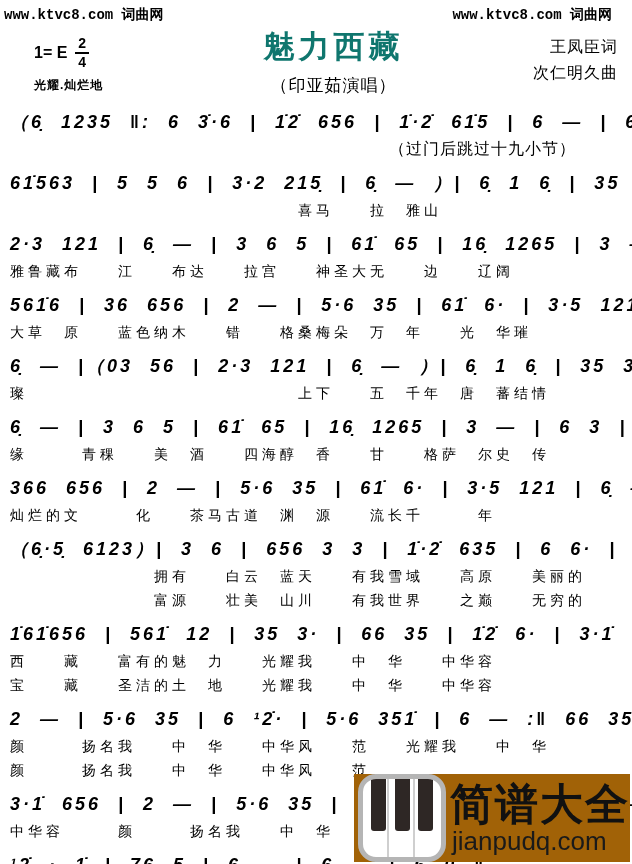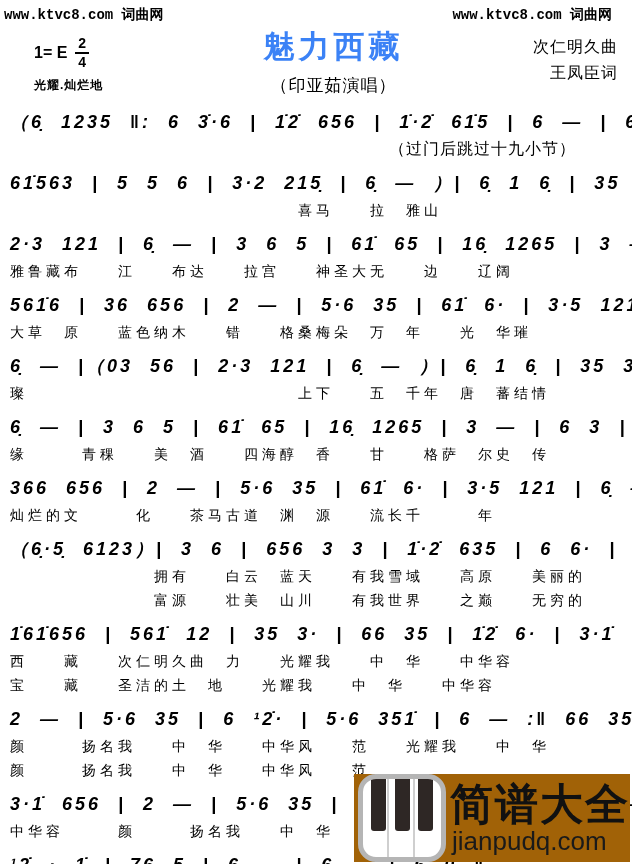--- a/index.html
+++ b/index.html
@@ -12,21 +12,21 @@
   .wm{font-family:"Liberation Mono", monospace;font-weight:bold;font-size:14px;letter-spacing:0px;}
   
   .head{display:grid;grid-template-columns:185px 1fr 150px;align-items:start;margin-top:2px;}
   .head-left{padding-left:34px;padding-top:10px;}
   .keysig{font-weight:bold;font-size:16px;display:flex;align-items:center;}
   .frac{display:inline-flex;flex-direction:column;line-height:1.05;margin-left:8px;text-align:center;font-size:14px;}
   .frac .num{border-bottom:2px solid #000;padding:0 3px 1px 3px;}
   .frac .den{padding-top:1px;}
   .tempo{font-weight:bold;font-size:12px;margin-top:8px;letter-spacing:1px;}
   .head-center{text-align:center;}
-  .title{font-size:31px;font-weight:bold;color:#3b82f6;letter-spacing:4px;}
+  .title{font-size:31px;font-weight:bold;color:#0f766e;letter-spacing:4px;}
   .subtitle{font-size:17px;margin-top:6px;letter-spacing:1px;}
   .head-right{text-align:right;padding-right:14px;padding-top:8px;font-size:16px;line-height:1.65;letter-spacing:1px;}
   
   .score{padding:10px 10px 0 10px;}
   .system{margin-bottom:7px;}
   .notes{
     font-family:"Liberation Sans", sans-serif;font-style:italic;font-weight:bold;
     font-size:18px;line-height:30px;letter-spacing:3px;word-spacing:9px;white-space:pre;
   }
   .annot{text-align:right;padding-right:46px;font-size:16px;line-height:24px;letter-spacing:1px;}
@@ -61,22 +61,22 @@
         <span class="den">4</span>
       </span>
     </div>
     <div class="tempo">光耀.灿烂地</div>
   </div>
   <div class="head-center">
     <div class="title">魅力西藏</div>
     <div class="subtitle">（印亚茹演唱）</div>
   </div>
   <div class="head-right">
+    <div>王凤臣词</div>
     <div>次仁明久曲</div>
-    <div>王凤臣词</div>
   </div>
 </div>
 
 <div class="score">
   <div class="system">
     <div class="notes">（6̣ 1235 ‖: 6 3̇·6 | 1̇2̇ 656 | 1̇·2̇ 61̇5 | 6 — | 6 3̇·1̇ |</div>
     <div class="annot">（过门后跳过十九小节）</div>
   </div>
   <div class="system">
     <div class="notes">61̇563 | 5 5 6 | 3·2 215̣ | 6̣ — ）| 6̣ 1 6̣ | 35 3 5 |</div>
@@ -102,21 +102,21 @@
     <div class="notes">366 656 | 2 — | 5·6 35 | 61̇ 6· | 3·5 121 | 6̣ — |</div>
     <div class="lyric">灿烂的文　　　化　　茶马古道　渊　源　　流长千　　　年</div>
   </div>
   <div class="system">
     <div class="notes">（6̣·5̣ 6123）| 3 6 | 656 3 3 | 1̇·2̇ 635 | 6 6· | ⁵6 2̇·1̇ |</div>
     <div class="lyric">　　　　　　　　拥有　　白云　蓝天　　有我雪域　　高原　　美丽的</div>
     <div class="lyric">　　　　　　　　富源　　壮美　山川　　有我世界　　之巅　　无穷的</div>
   </div>
   <div class="system">
     <div class="notes">1̇61̇656 | 561̇ 12 | 35 3· | 66 35 | 1̇2̇ 6· | 3·1̇ 656 |</div>
-    <div class="lyric">西　　藏　　次仁明久曲　力　　光耀我　　中　华　　中华容</div>
+    <div class="lyric">西　　藏　　富有的魅　力　　光耀我　　中　华　　中华容</div>
     <div class="lyric">宝　　藏　　圣洁的土　地　　光耀我　　中　华　　中华容</div>
   </div>
   <div class="system">
     <div class="notes">2 — | 5·6 35 | 6 ¹2̇· | 5·6 351̇ | 6 — :‖ 66 35 | 1̇2̇ 6· |</div>
     <div class="lyric">颜　　　扬名我　　中　华　　中华风　　范　　光耀我　　中　华</div>
     <div class="lyric">颜　　　扬名我　　中　华　　中华风　　范</div>
   </div>
   <div class="system">
     <div class="notes">3·1̇ 656 | 2 — | 5·6 35 | 6 ¹2̇· | 5·6 351̇ | 6 — |</div>
     <div class="lyric">中华容　　　颜　　　扬名我　　中　华　　中华风　　　范</div>

